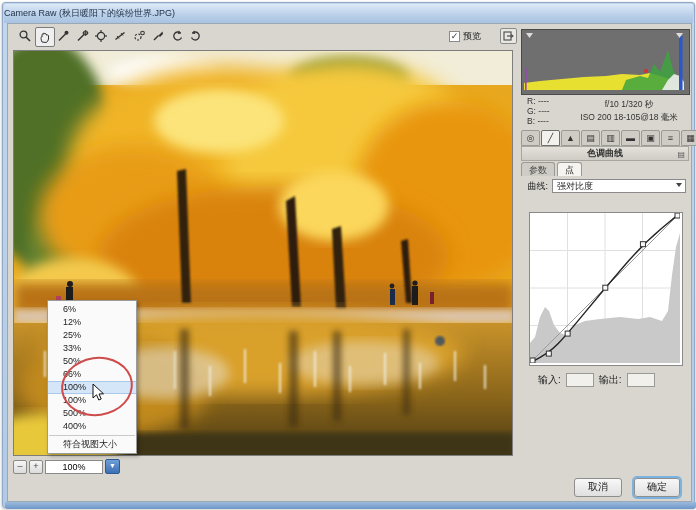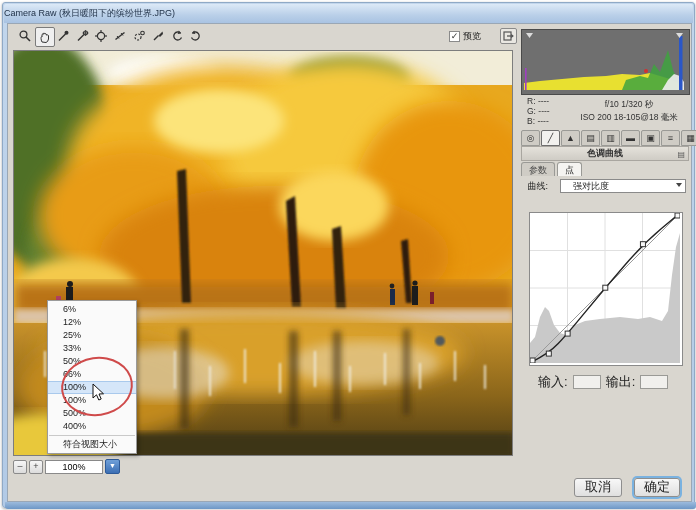--- a/index.html
+++ b/index.html
@@ -46,33 +46,33 @@
     align-items:center;justify-content:center;font-size:9px;color:#333;border-radius:2px 2px 0 0;}
   .ptab.sel{background:#f2f1ee;border-color:#6f6f6f;}
   #panelheader{position:absolute;left:3px;top:120px;width:166px;height:13px;
     background:linear-gradient(#e4e1da,#cfccc5);border:1px solid #a9a6a0;text-align:center;
     font-size:9px;line-height:13px;font-weight:bold;color:#333;}
   #flyout{position:absolute;right:3px;top:1px;font-size:8px;color:#555;font-weight:normal;}
   #subtabs{position:absolute;left:3px;top:136px;display:flex;gap:2px;font-size:9px;}
   .stab{padding:1px 7px 0;height:12px;border:1px solid #9a9a96;border-bottom:none;
     border-radius:3px 3px 0 0;background:#cfccc5;color:#444;}
   .stab.sel{background:#f5f4f1;color:#111;}
-  .ddrow{position:absolute;left:8px;width:160px;height:14px;display:flex;align-items:center;gap:12px;}
+  .ddrow{position:absolute;left:8px;width:160px;height:14px;display:flex;align-items:center;gap:4px;}
   .ddlabel{width:22px;text-align:right;}
   .dd{flex:1;height:12px;border:1px solid #8a8a8a;background:#fff;line-height:12px;
-    padding-left:12px;position:relative;}
+    padding-left:4px;position:relative;}
   .dd .arr{position:absolute;right:3px;top:3px;width:0;height:0;border-left:3px solid transparent;
     border-right:3px solid transparent;border-top:4px solid #444;}
   #curvebox{position:absolute;left:11px;top:186px;width:152px;height:152px;background:#fff;
     border:1px solid #8a8a8a;}
-  #iorow{position:absolute;left:20px;top:347px;display:flex;align-items:center;gap:5px;font-size:13px;}
+  #iorow{position:absolute;left:20px;top:347px;display:flex;align-items:center;gap:5px;font-size:10px;}
   .iobox{width:26px;height:12px;border:1px solid #9a9a96;background:#f1f0ed;}
   
   .fbtn{position:absolute;top:454px;height:17px;border:1px solid #8e8e8e;border-radius:3px;
-    background:linear-gradient(#f8f8f8,#dfdfdf);font-size:13px;text-align:center;line-height:16px;color:#222;}
+    background:linear-gradient(#f8f8f8,#dfdfdf);font-size:10px;text-align:center;line-height:16px;color:#222;}
   #okbtn{box-shadow:0 0 0 2px #7ab2e0;}
   
   #zoommenu{position:absolute;left:39px;top:276px;width:88px;background:#fafafa;
     border:1px solid #9a9a9a;box-shadow:2px 2px 4px rgba(0,0,0,.3);font-size:9px;color:#222;padding:2px 0;}
   .mitem{height:13px;line-height:13px;padding-left:15px;}
   .mitem.hl{background:#d5e6f9;border-top:1px solid #a9c9ec;border-bottom:1px solid #a9c9ec;height:11px;line-height:11px;}
   .msep{height:1px;background:#c9c9c9;margin:2px 1px;}
   
   #redcircle{position:absolute;left:53px;top:333px;width:68px;height:55px;border:2px solid #cf4a4a;
     border-radius:50%;transform:rotate(-8deg);}

